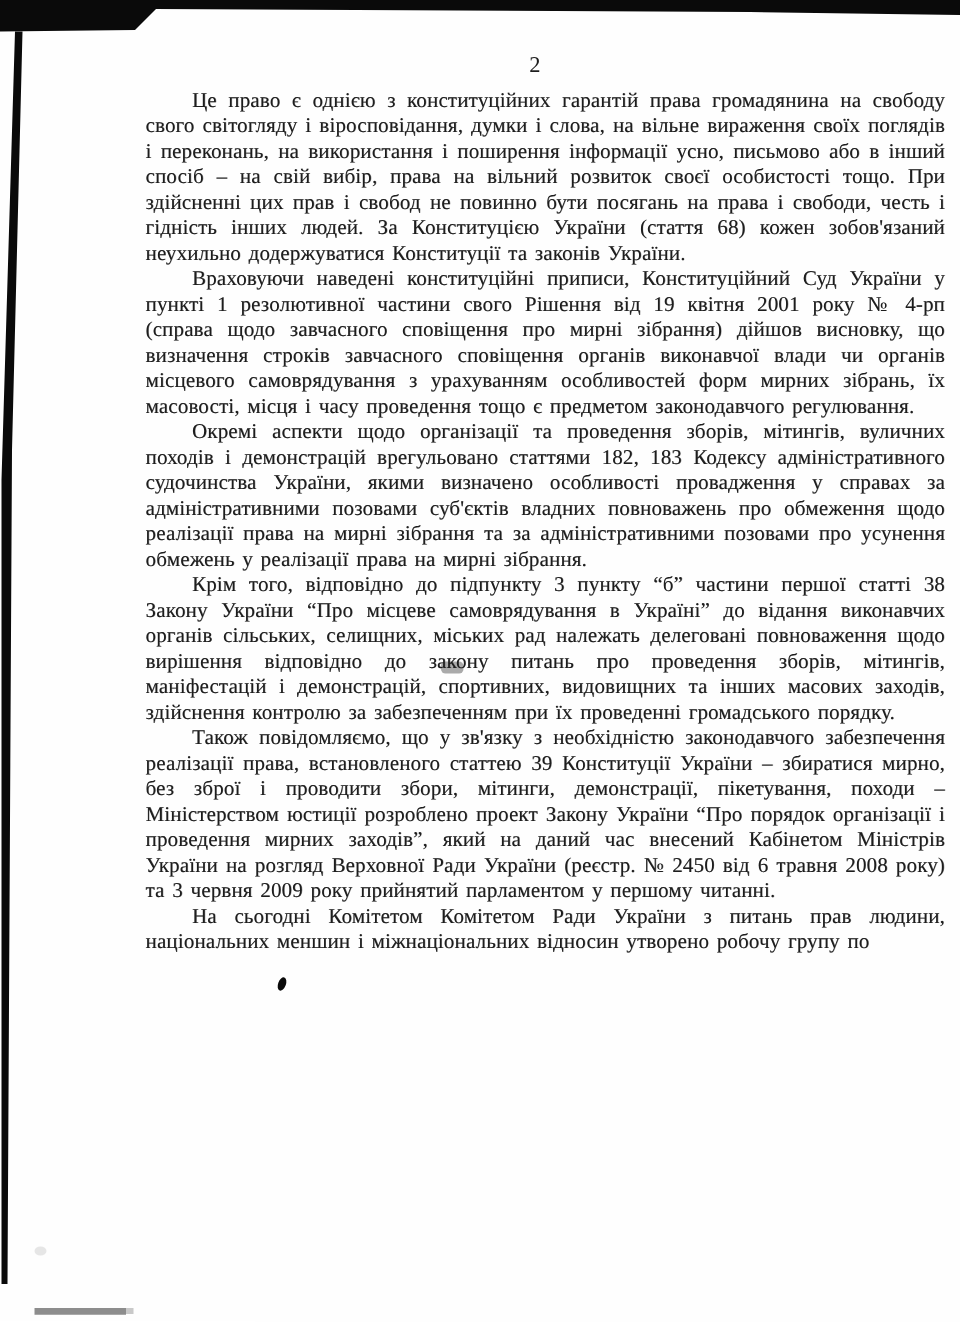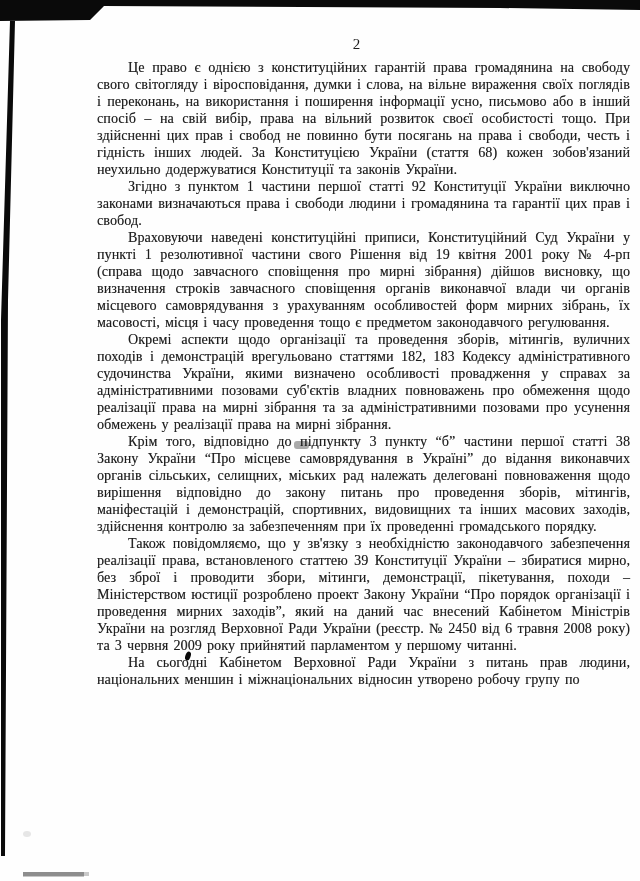--- a/index.html
+++ b/index.html
@@ -75,21 +75,20 @@
 
     <ellipse class="art-black" cx="188" cy="656" rx="2.6" ry="4.6" transform="rotate(20 188 656)"></ellipse>
 
     <rect class="art-smudge" x="294" y="441" width="15" height="8" rx="3"></rect>
   </svg>
 
   <div class="page-number">2</div>
 
   <div class="body-text">
     <p>Це право є однією з конституційних гарантій права громадянина на свободу свого світогляду і віросповідання, думки і слова, на вільне вираження своїх поглядів і переконань, на використання і поширення інформації усно, письмово або в інший спосіб – на свій вибір, права на вільний розвиток своєї особистості тощо. При здійсненні цих прав і свобод не повинно бути посягань на права і свободи, честь і гідність інших людей. За Конституцією України (стаття 68) кожен зобов'язаний неухильно додержуватися Конституції та законів України.</p>
-    <p>Згідно з пунктом 1 частини першої статті 92 Конституції України виключно законами визначаються права і свободи людини і громадянина та гарантії цих прав і свобод.</p>
     <p>Враховуючи наведені конституційні приписи, Конституційний Суд України у пункті 1 резолютивної частини свого Рішення від 19 квітня 2001 року № 4-рп (справа щодо завчасного сповіщення про мирні зібрання) дійшов висновку, що визначення строків завчасного сповіщення органів виконавчої влади чи органів місцевого самоврядування з урахуванням особливостей форм мирних зібрань, їх масовості, місця і часу проведення тощо є предметом законодавчого регулювання.</p>
     <p>Окремі аспекти щодо організації та проведення зборів, мітингів, вуличних походів і демонстрацій врегульовано статтями 182, 183 Кодексу адміністративного судочинства України, якими визначено особливості провадження у справах за адміністративними позовами суб'єктів владних повноважень про обмеження щодо реалізації права на мирні зібрання та за адміністративними позовами про усунення обмежень у реалізації права на мирні зібрання.</p>
     <p>Крім того, відповідно до підпункту 3 пункту “б” частини першої статті 38 Закону України “Про місцеве самоврядування в Україні” до відання виконавчих органів сільських, селищних, міських рад належать делеговані повноваження щодо вирішення відповідно до закону питань про проведення зборів, мітингів, маніфестацій і демонстрацій, спортивних, видовищних та інших масових заходів, здійснення контролю за забезпеченням при їх проведенні громадського порядку.</p>
     <p>Також повідомляємо, що у зв'язку з необхідністю законодавчого забезпечення реалізації права, встановленого статтею 39 Конституції України – збиратися мирно, без зброї і проводити збори, мітинги, демонстрації, пікетування, походи – Міністерством юстиції розроблено проект Закону України “Про порядок організації і проведення мирних заходів”, який на даний час внесений Кабінетом Міністрів України на розгляд Верховної Ради України (реєстр. № 2450 від 6 травня 2008 року) та 3 червня 2009 року прийнятий парламентом у першому читанні.</p>
-    <p>На сьогодні Кабінетом Верховної Ради України з питань прав людини, національних меншин і міжнаціональних відносин утворено робочу групу по</p>
+    <p>На сьогодні Комітетом Комітетом Ради України з питань прав людини, національних меншин і міжнаціональних відносин утворено робочу групу по</p>
   </div>
 
 </div>
 
 </body></html>

